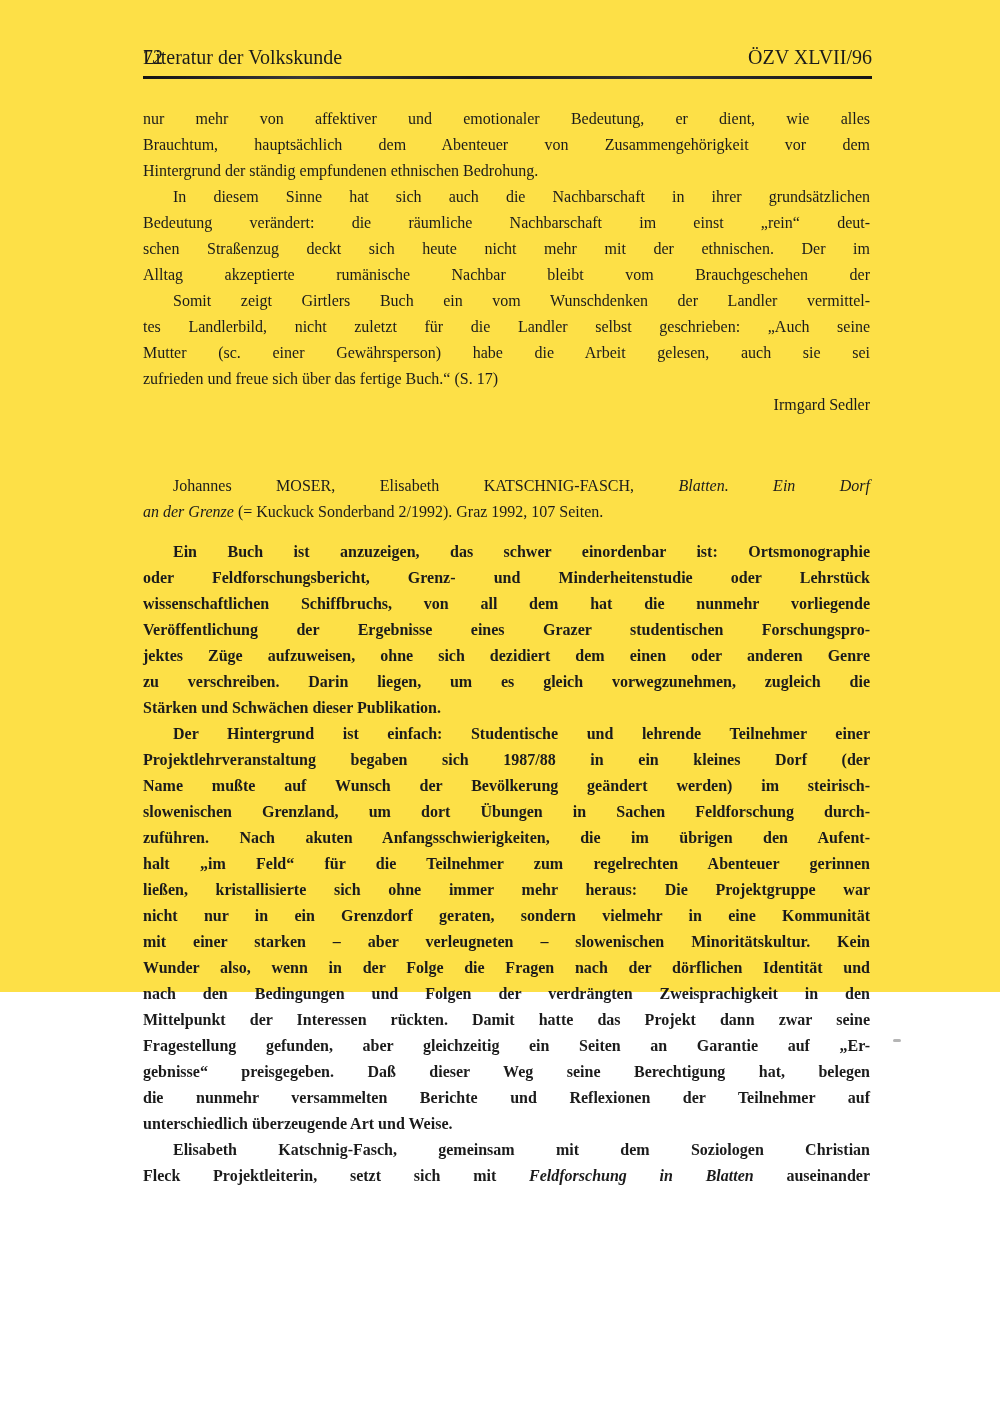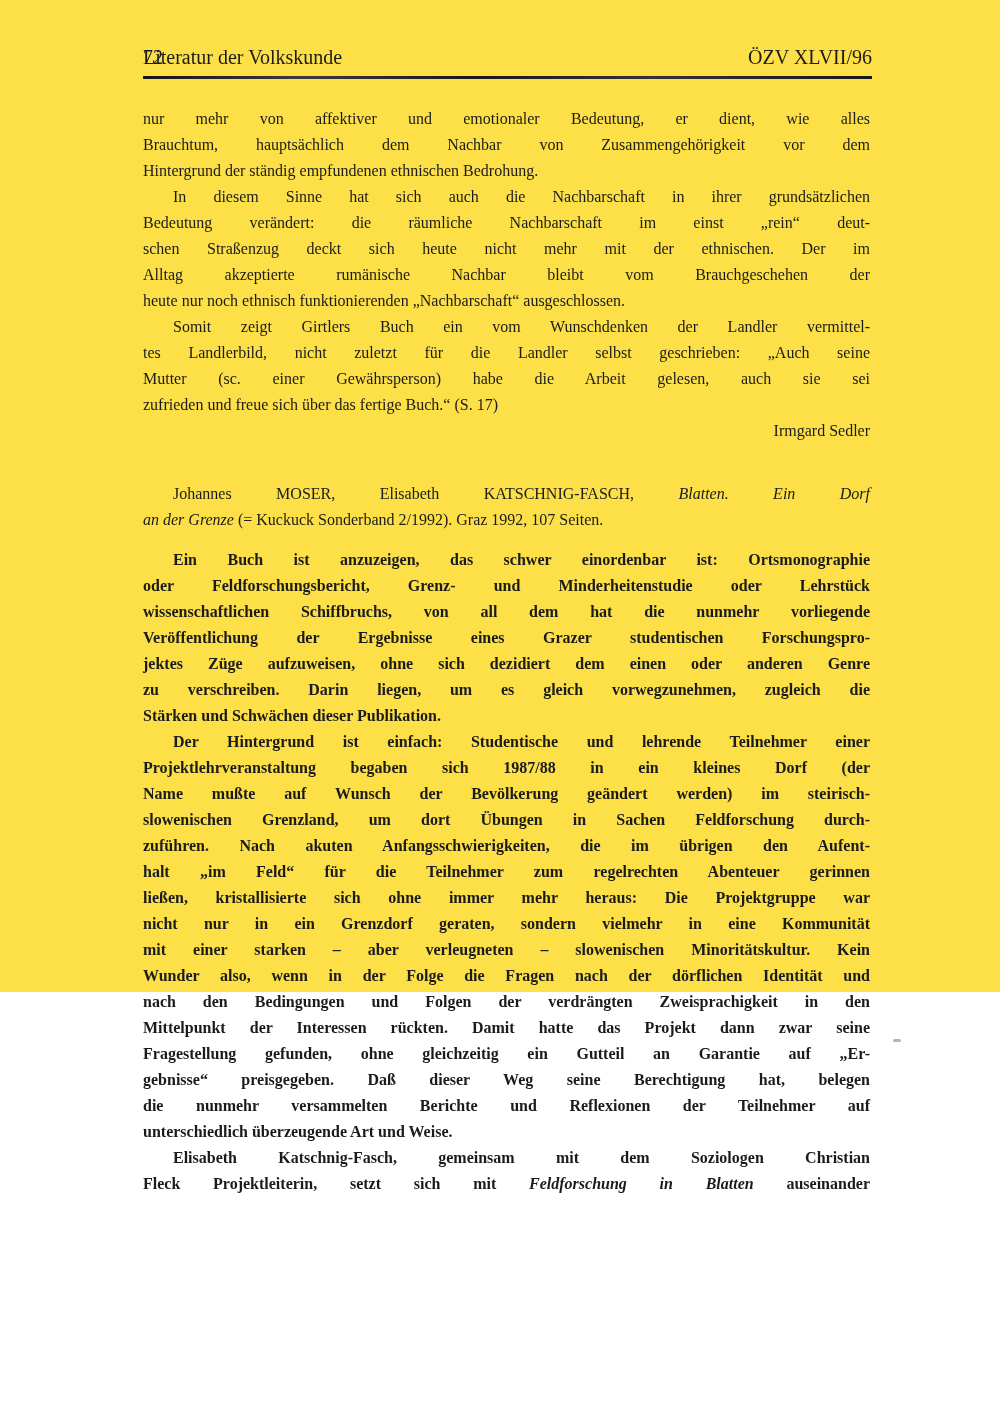--- a/index.html
+++ b/index.html
@@ -55,21 +55,21 @@
     text-align: justify;
     text-align-last: justify;
   }
   .line.lastline { text-align-last: left; }
   .line.indent { text-indent: 30px; }
   .line .italic { font-style: italic; }
   .sig {
     text-align: center;
     text-align-last: right;
   }
-  .cur-review { margin-top: 37px; }
+  .cur-review { margin-top: 55px; }
   .body-host { margin-top: 14px; font-weight: bold; }
   
   .speck {
     position: absolute;
     left: 893px;
     top: 1039px;
     width: 8px;
     height: 3px;
     background: #b5b5b5;
     border-radius: 2px;
@@ -87,29 +87,28 @@
   </header>
 
   <div class="rule"></div>
 
   <main class="content">
 
     <section class="prev-review">
       <div>
           <div class="para">
             <div class="line"><span>nur mehr von affektiver und emotionaler Bedeutung, er dient, wie alles</span></div>
-            <div class="line"><span>Brauchtum, hauptsächlich dem Nachbar von Zusammengehörigkeit vor dem</span></div>
+            <div class="line"><span>Brauchtum, hauptsächlich dem Abenteuer von Zusammengehörigkeit vor dem</span></div>
             <div class="line lastline"><span>Hintergrund der ständig empfundenen ethnischen Bedrohung.</span></div>
           </div>
           <div class="para">
             <div class="line indent"><span>In diesem Sinne hat sich auch die Nachbarschaft in ihrer grundsätzlichen</span></div>
             <div class="line"><span>Bedeutung verändert: die räumliche Nachbarschaft im einst „rein“ deut-</span></div>
             <div class="line"><span>schen Straßenzug deckt sich heute nicht mehr mit der ethnischen. Der im</span></div>
             <div class="line"><span>Alltag akzeptierte rumänische Nachbar bleibt vom Brauchgeschehen der</span></div>
-            <div class="line lastline"><span>heute nur noch ethnisch funktionierenden „Nachbarschaft“ ausgeschlossen.</span></div>
           </div>
           <div class="para">
             <div class="line indent"><span>Somit zeigt Girtlers Buch ein vom Wunschdenken der Landler vermittel-</span></div>
             <div class="line"><span>tes Landlerbild, nicht zuletzt für die Landler selbst geschrieben: „Auch seine</span></div>
             <div class="line"><span>Mutter (sc. einer Gewährsperson) habe die Arbeit gelesen, auch sie sei</span></div>
             <div class="line lastline"><span>zufrieden und freue sich über das fertige Buch.“ (S. 17)</span></div>
           </div>
         </div>
       <div class="line sig">Irmgard Sedler</div>
     </section>
@@ -137,21 +136,21 @@
             <div class="line"><span>Name mußte auf Wunsch der Bevölkerung geändert werden) im steirisch-</span></div>
             <div class="line"><span>slowenischen Grenzland, um dort Übungen in Sachen Feldforschung durch-</span></div>
             <div class="line"><span>zuführen. Nach akuten Anfangsschwierigkeiten, die im übrigen den Aufent-</span></div>
             <div class="line"><span>halt „im Feld“ für die Teilnehmer zum regelrechten Abenteuer gerinnen</span></div>
             <div class="line"><span>ließen, kristallisierte sich ohne immer mehr heraus: Die Projektgruppe war</span></div>
             <div class="line"><span>nicht nur in ein Grenzdorf geraten, sondern vielmehr in eine Kommunität</span></div>
             <div class="line"><span>mit einer starken – aber verleugneten – slowenischen Minoritätskultur. Kein</span></div>
             <div class="line"><span>Wunder also, wenn in der Folge die Fragen nach der dörflichen Identität und</span></div>
             <div class="line"><span>nach den Bedingungen und Folgen der verdrängten Zweisprachigkeit in den</span></div>
             <div class="line"><span>Mittelpunkt der Interessen rückten. Damit hatte das Projekt dann zwar seine</span></div>
-            <div class="line"><span>Fragestellung gefunden, ohne gleichzeitig ein Gutteil an Garantie auf „Er-</span></div>
+            <div class="line"><span>Fragestellung gefunden, aber gleichzeitig ein Seiten an Garantie auf „Er-</span></div>
             <div class="line"><span>gebnisse“ preisgegeben. Daß dieser Weg seine Berechtigung hat, belegen</span></div>
             <div class="line"><span>die nunmehr versammelten Berichte und Reflexionen der Teilnehmer auf</span></div>
             <div class="line lastline"><span>unterschiedlich überzeugende Art und Weise.</span></div>
           </div>
           <div class="para">
             <div class="line indent"><span>Elisabeth Katschnig-Fasch, gemeinsam mit dem Soziologen Christian</span></div>
             <div class="line"><span>Fleck Projektleiterin, setzt sich mit </span><span class="italic">Feldforschung in Blatten</span><span> auseinander</span></div>
           </div>
         </div>
     </section>

